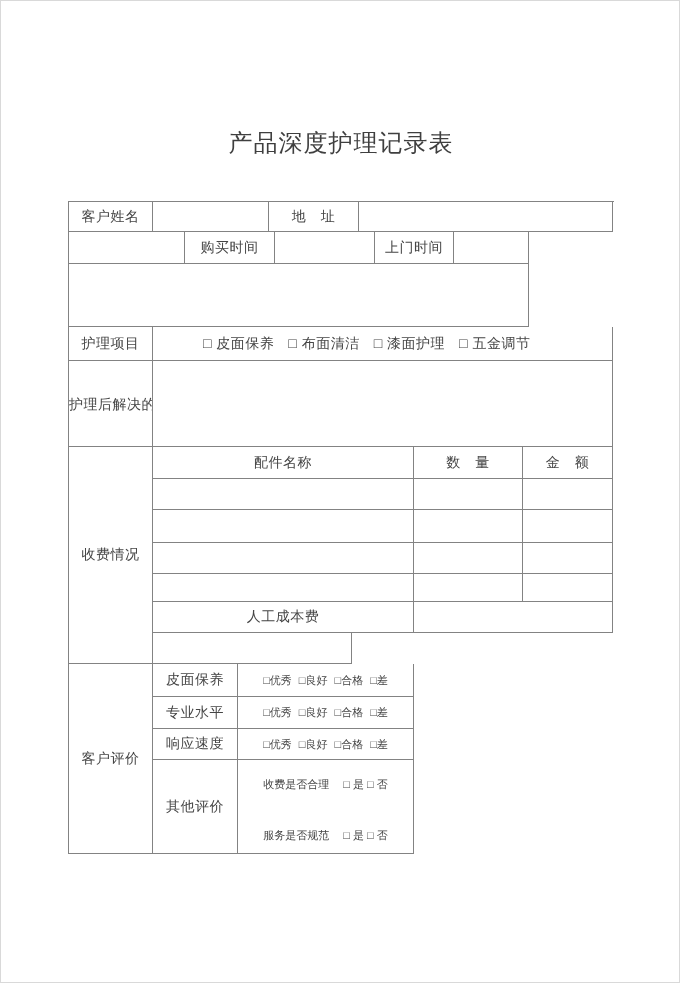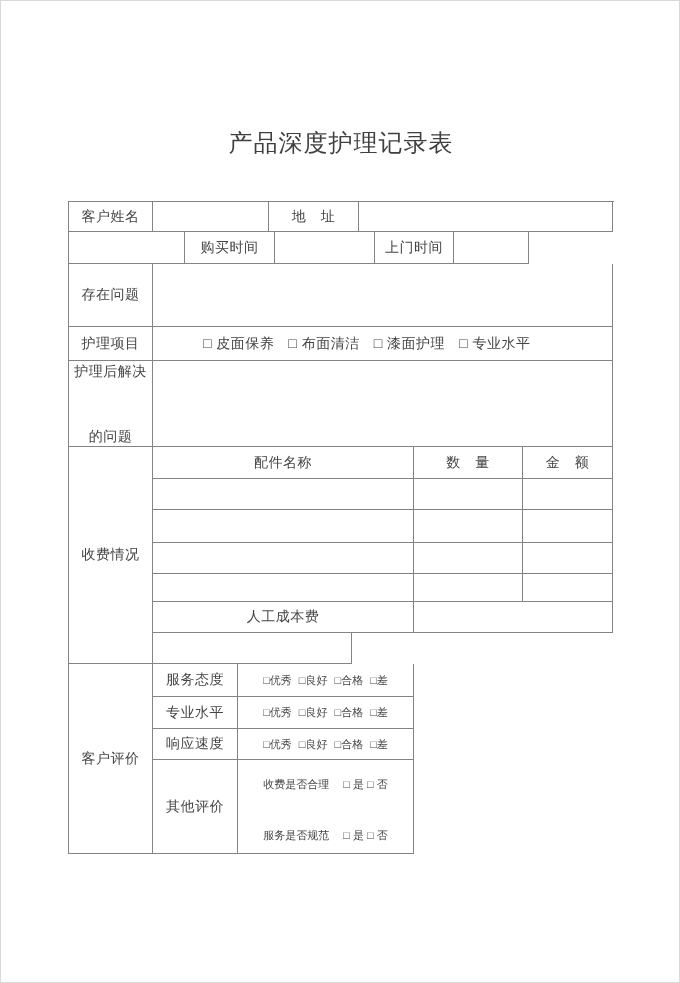--- a/index.html
+++ b/index.html
@@ -28,21 +28,21 @@
     margin-top:20px;
   }
   .row{display:flex;width:545px;}
   .cell{
     border-right:1px solid var(--bc);
     border-bottom:1px solid var(--bc);
     display:flex;align-items:center;justify-content:center;
     letter-spacing:.5px;overflow:hidden;white-space:nowrap;
   }
   .lbl{text-align:center;}
-  .vstack{display:flex;flex-direction:column;align-items:center;justify-content:space-between;line-height:20px;}
+  .vstack{display:flex;flex-direction:row;align-items:center;justify-content:flex-start;line-height:20px;}
   .left-pad{justify-content:flex-start;padding-left:50px;}
   .opt{margin-right:14px;}
   .section{display:flex;width:545px;}
   .subcol{display:flex;flex-direction:column;}
   .small{font-size:11px;letter-spacing:0;}
   .rating-opts{gap:7px;}
   .other-eval-cell{
     flex-direction:column;align-items:center;justify-content:flex-start;
     padding-top:17px;gap:36px;
   }
@@ -70,31 +70,30 @@
 
   <div class="row" style="height:32px">
     <div class="cell" style="width:116px"></div>
     <div class="cell lbl" style="width:90px">购买时间</div>
     <div class="cell" style="width:100px"></div>
     <div class="cell lbl" style="width:79px">上门时间</div>
     <div class="cell" style="width:75px"></div>
   </div>
 
   <div class="row" style="height:63px">
-    <div class="cell lbl" style="width:84px">存在问题</div>
     <div class="cell" style="width:460px"></div>
   </div>
 
   <div class="row" style="height:34px">
     <div class="cell lbl" style="width:84px">护理项目</div>
     <div class="cell left-pad" style="width:460px">
       <span class="opt">□ 皮面保养</span>
       <span class="opt">□ 布面清洁</span>
       <span class="opt">□ 漆面护理</span>
-      <span class="opt">□ 专业水平</span>
+      <span class="opt">□ 五金调节</span>
     </div>
   </div>
 
   <div class="row" style="height:86px">
     <div class="cell lbl vstack" style="width:84px">
       <span>护理后解决</span>
       <span>的问题</span>
     </div>
     <div class="cell" style="width:460px"></div>
   </div>
@@ -135,21 +134,21 @@
       <div class="row" style="height:31px;width:460px">
         <div class="cell" style="width:199px"></div>
       </div>
     </div>
   </div>
 
   <div class="section">
     <div class="cell lbl" style="width:84px;height:190px">客户评价</div>
     <div class="subcol">
       <div class="row" style="height:33px;width:261px">
-        <div class="cell lbl" style="width:85px">服务态度</div>
+        <div class="cell lbl" style="width:85px">皮面保养</div>
         <div class="cell small rating-opts" style="width:176px">
           <span>□优秀</span>
           <span>□良好</span>
           <span>□合格</span>
           <span>□差</span>
         </div>
       </div>
       <div class="row" style="height:32px;width:261px">
         <div class="cell lbl" style="width:85px">专业水平</div>
         <div class="cell small rating-opts" style="width:176px">

